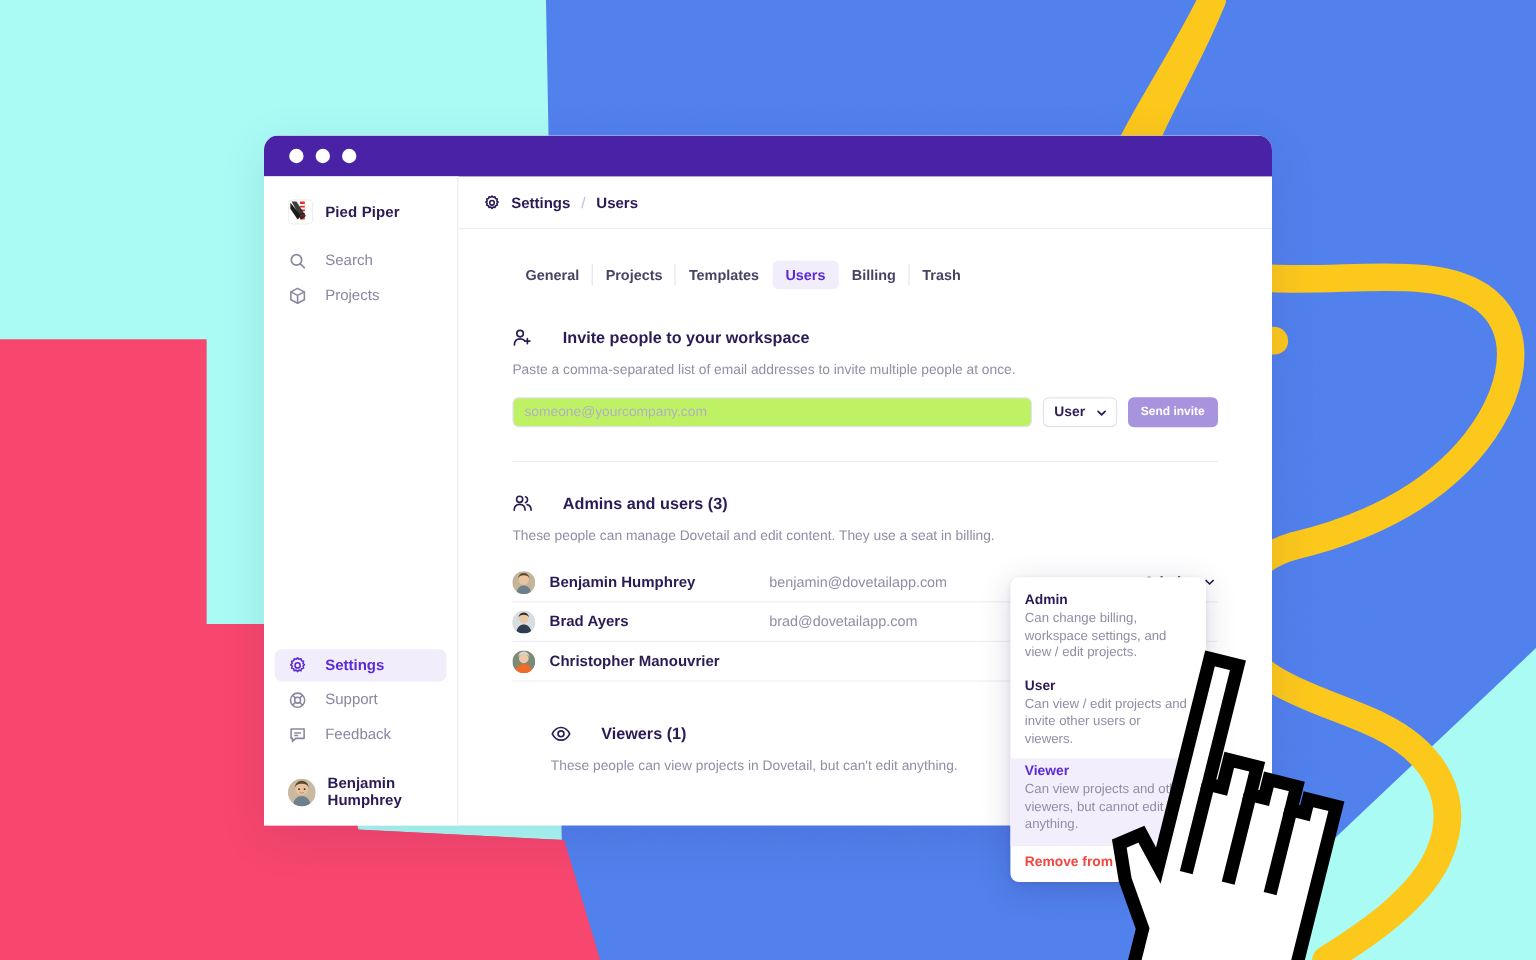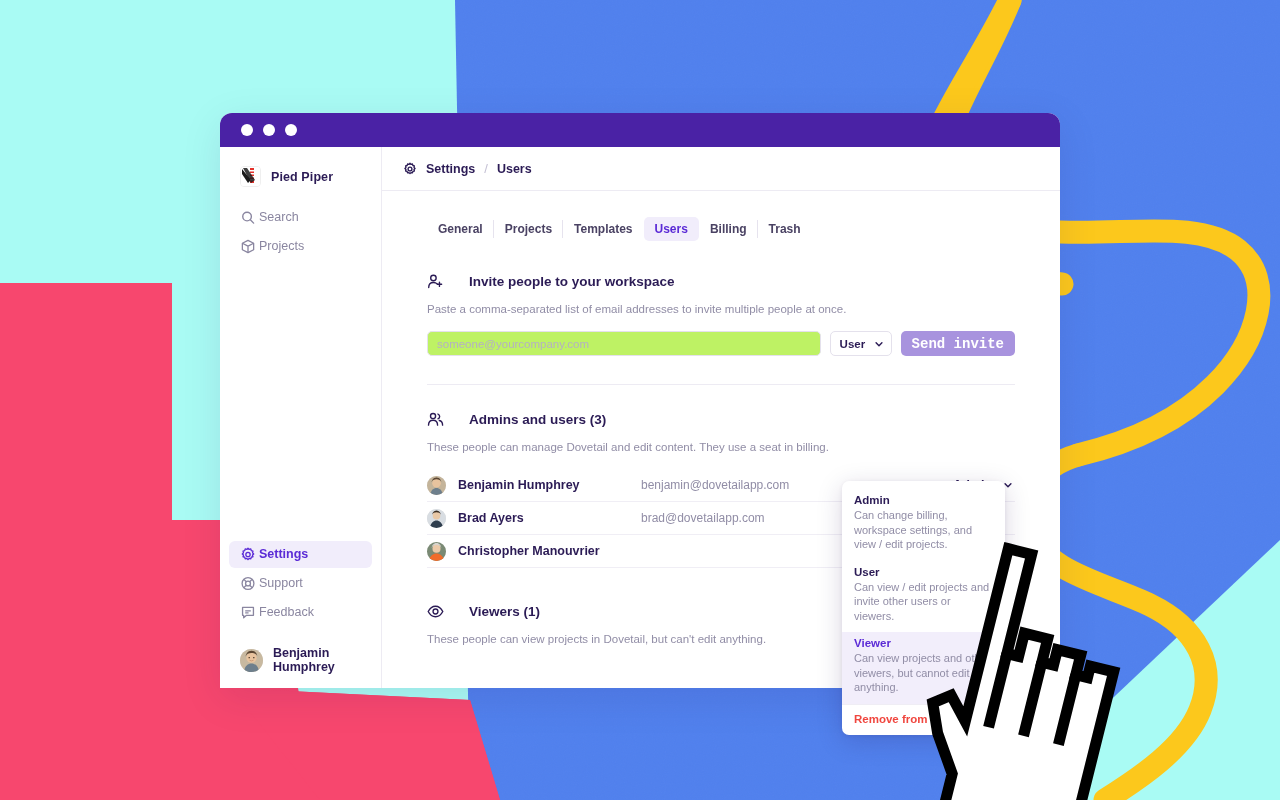--- a/index.html
+++ b/index.html
@@ -61,21 +61,21 @@
     width: 21px; height: 21px; border-radius: 4px;
     background: #ffffff;
     position: relative; overflow: hidden;
     flex: 0 0 21px;
     border: 1px solid #efefef;
   }
   .ws-logo svg { display: block; }
   .ws-name { font-size: 12.5px; font-weight: 700; color: #2B1B55; letter-spacing: .1px;}
 
   .nav-item {
-    display: flex; align-items: center; gap: 3px;
+    display: flex; align-items: center; gap: 15px;
     height: 27px;
     margin: 0 9px;
     padding-left: 11px;
     border-radius: 6px;
     color: #8A86A0;
     font-size: 12.5px;
     cursor: pointer;
   }
   .nav-item .nlabel { line-height: 1; }
   .nav-item svg { flex: 0 0 16px; }
@@ -147,42 +147,42 @@
     width: 62px; height: 25px;
     border: 1px solid #E4E1EC; border-radius: 5px;
     display: flex; align-items: center; justify-content: space-between;
     padding: 0 7px 0 9px; font-size: 11.5px; font-weight: 700; color: #2B1B55;
     background: #fff; cursor: pointer;
   }
   #send-invite {
     height: 25px; padding: 0 11px;
     background: #A893DE; color: #ffffff;
     border: none; border-radius: 5px;
-    font-size: 14px; font-weight: 700; cursor: pointer;
-    font-family: Liberation Mono, monospace;
+    font-size: 10px; font-weight: 700; cursor: pointer;
+    font-family: Liberation Sans, sans-serif;
   }
 
   .divider { height: 1px; background: #EDEBF3; margin: 28px 0 26px 0; }
 
   
   .user-row {
     display: flex; align-items: center;
     height: 33px;
     border-bottom: 1px solid #F0EEF5;
     font-size: 12.5px;
   }
   .user-row .avatar { width: 19px; height: 19px; margin-right: 12px; }
   .u-name { font-weight: 700; color: #2B1B55; width: 183px; }
   .u-mail { color: #918DA6; font-size: 12px; flex: 1; }
   .u-role {
     display: flex; align-items: center; gap: 11px;
     font-weight: 700; color: #2B1B55; cursor: pointer; padding-right: 2px;
   }
 
-  #viewers-block { margin-top: 35px; }
+  #viewers-block { margin-top: 35px; margin-left: 32px; }
 
   
   #role-menu {
     position: absolute;
     left: 842px; top: 481px;
     width: 163px;
     background: #ffffff;
     border-radius: 7px;
     box-shadow: 0 6px 26px rgba(35,10,80,.17), 0 1px 4px rgba(35,10,80,.08);
     padding: 8px 0 0 0;

